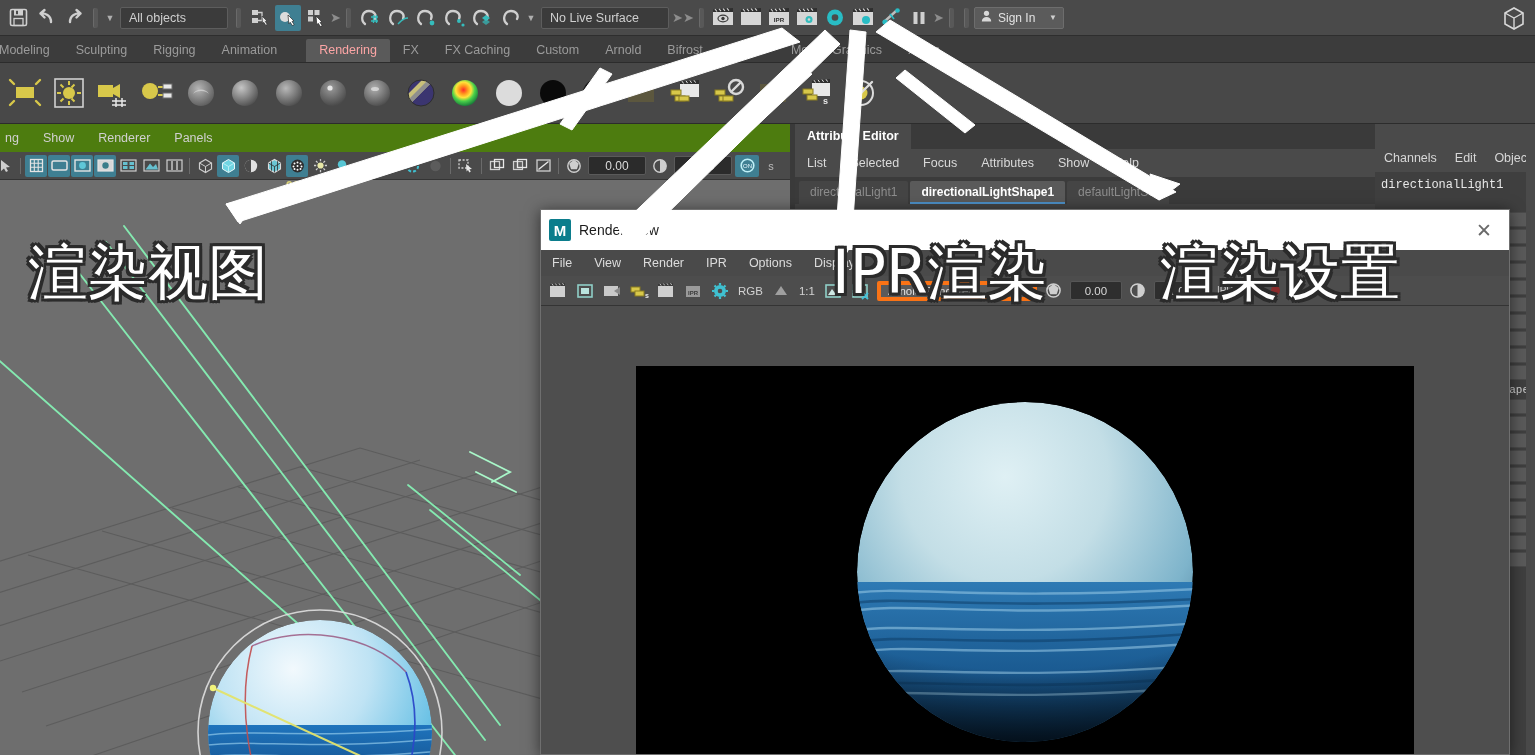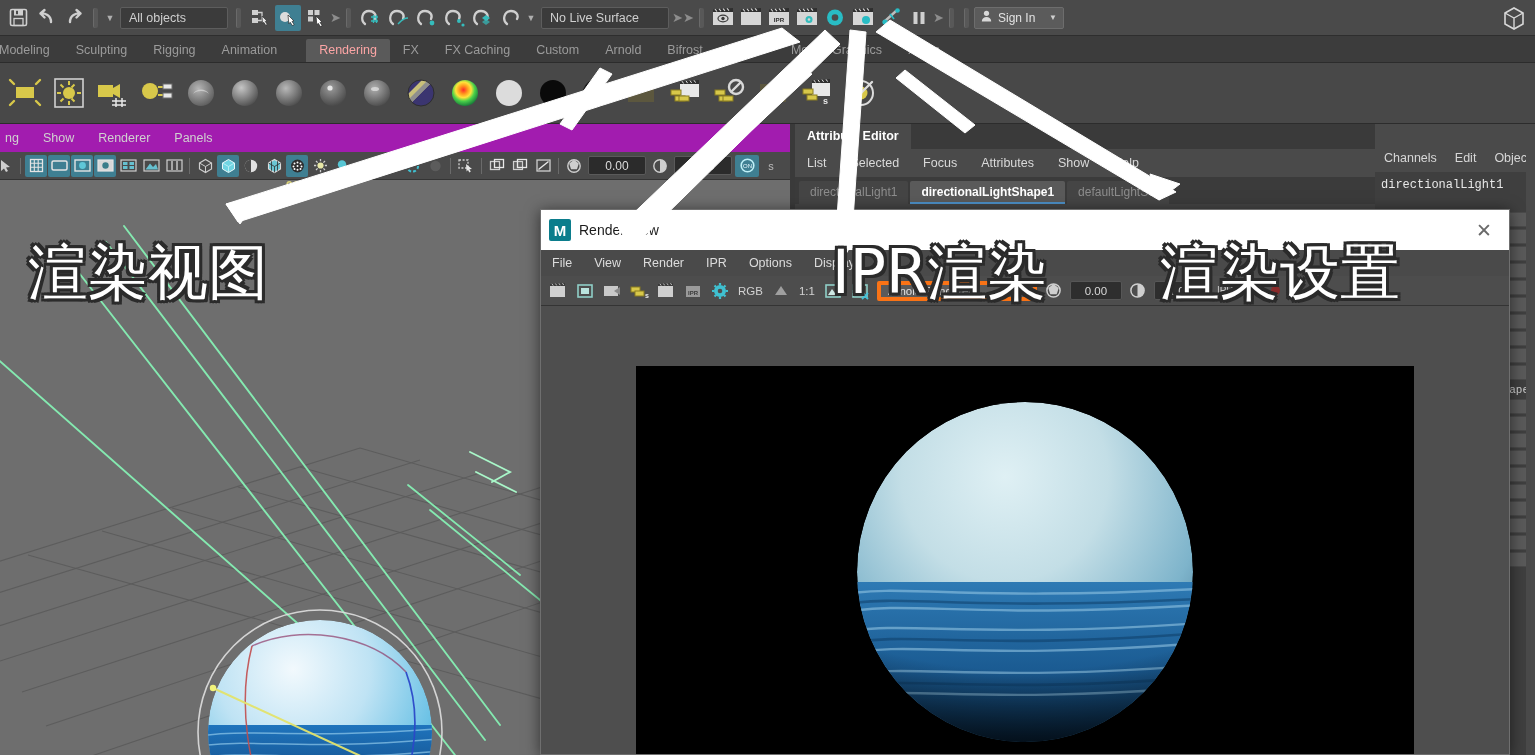--- a/index.html
+++ b/index.html
@@ -70,21 +70,21 @@
     border-bottom:1px solid #2c2c2c;
   }
   .sh-ico{ width:42px;height:42px;flex:0 0 auto;position:relative;}
   .sh-ico svg{position:absolute;left:50%;top:50%;transform:translate(-50%,-50%);}
 
   
   #vpPanel{
     position:absolute;left:0;top:124px;width:790px;height:631px;background:#5d5d5d;
   }
   #vpMenus{
-    height:28px;background:#a21caf;display:flex;align-items:center;
+    height:28px;background:#4d7c0f;display:flex;align-items:center;
     padding-left:2px;gap:2px;
   }
   .vpm{ font-size:12.5px;color:#d0d0d0;padding:0 11px;height:28px;line-height:28px;}
   #vpTools{
     height:28px;background:#4a4a4a;display:flex;align-items:center;gap:1px;
     padding-left:2px;border-bottom:1px solid #343434;
   }
   .vt{
     width:22px;height:22px;display:flex;align-items:center;justify-content:center;
     border-radius:2px;flex:0 0 auto;position:relative;

